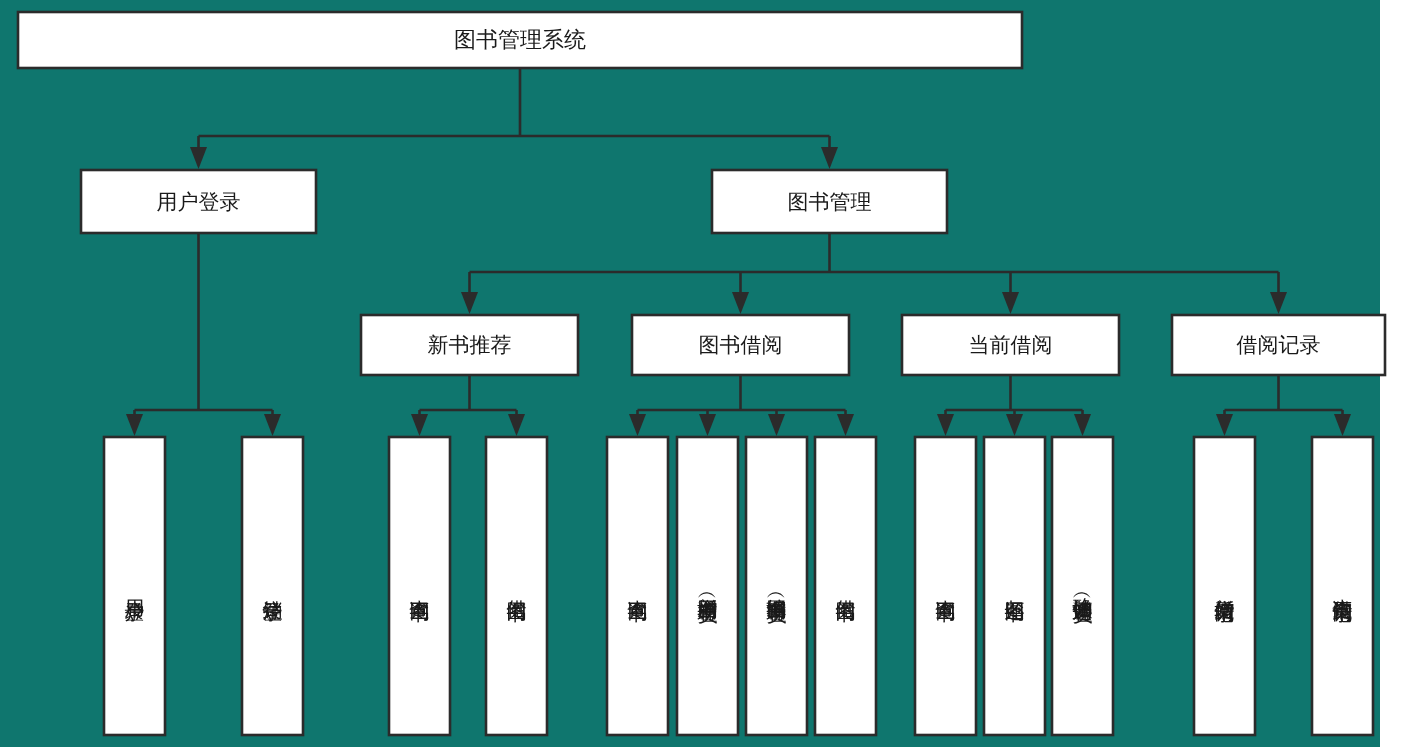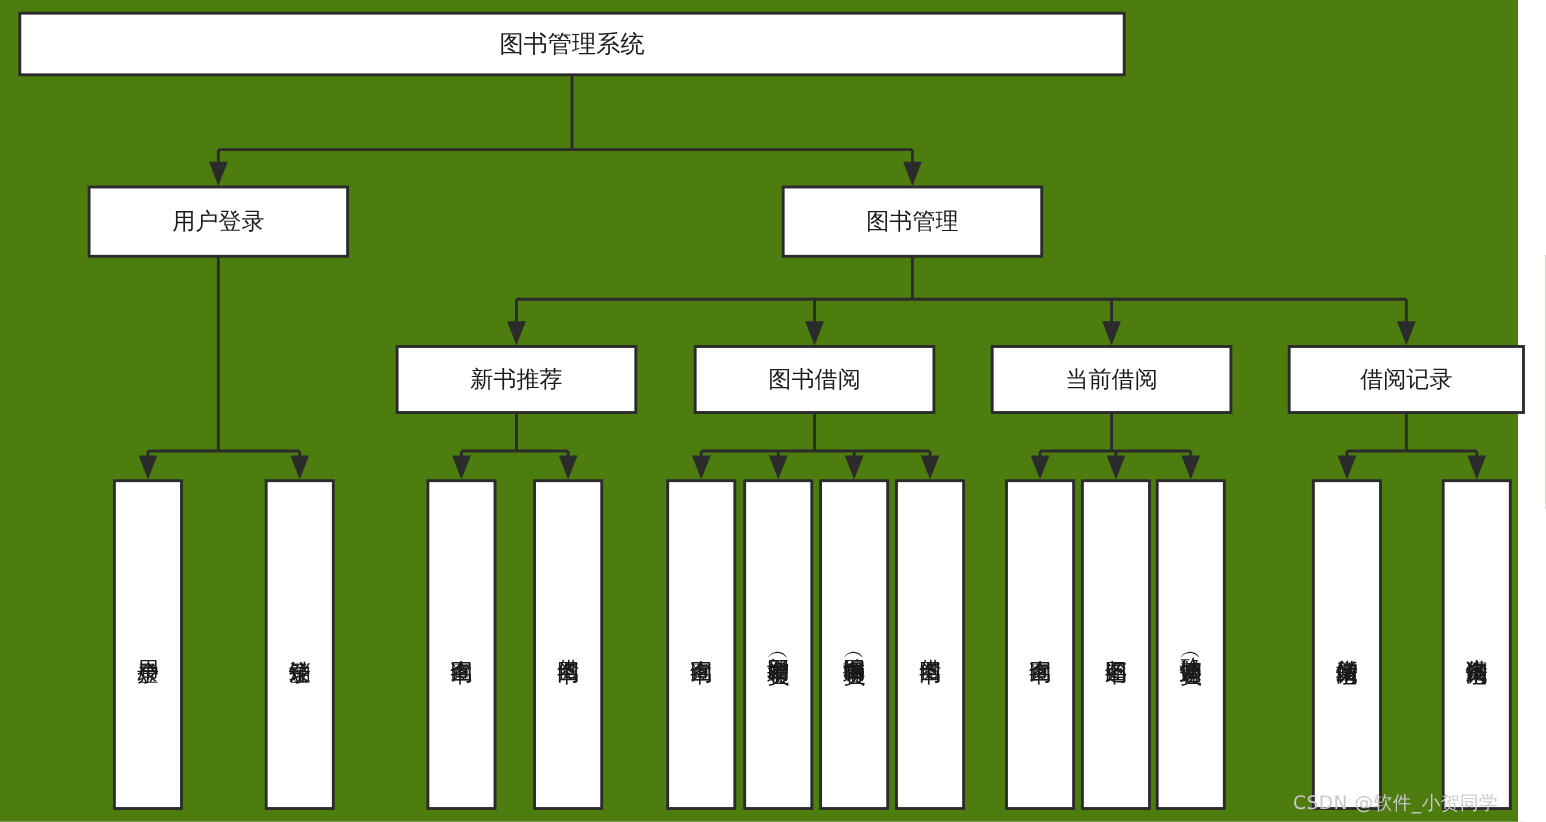--- a/index.html
+++ b/index.html
@@ -10,21 +10,21 @@
   body {
     width: 1405px;
     height: 747px;
     font-family: "Liberation Sans", "DejaVu Sans", sans-serif;
     overflow: hidden;
   }
   #diagram-root {
     position: relative;
     width: 1380px;
     height: 747px;
-    background: #4d7c0f;
+    background: #0f766e;
   }
   svg.diagram-canvas {
     position: absolute;
     left: 0;
     top: 0;
     width: 1405px;
     height: 747px;
     display: block;
   }
   .node-box {
@@ -213,15 +213,14 @@
         <div class="leaf-label">确认归还（管理员）</div>
       </div>
       <div class="leaf-label-wrap" style="left: 1194px; top: 437px; width: 61px; height: 298px;">
         <div class="leaf-label">新增借阅记录</div>
       </div>
       <div class="leaf-label-wrap" style="left: 1312px; top: 437px; width: 61px; height: 298px;">
         <div class="leaf-label">查询借阅记录</div>
       </div>
     </div>
 
-  <div class="watermark">CSDN @软件_小贺同学</div>
 
 </div>
 
 </body></html>

